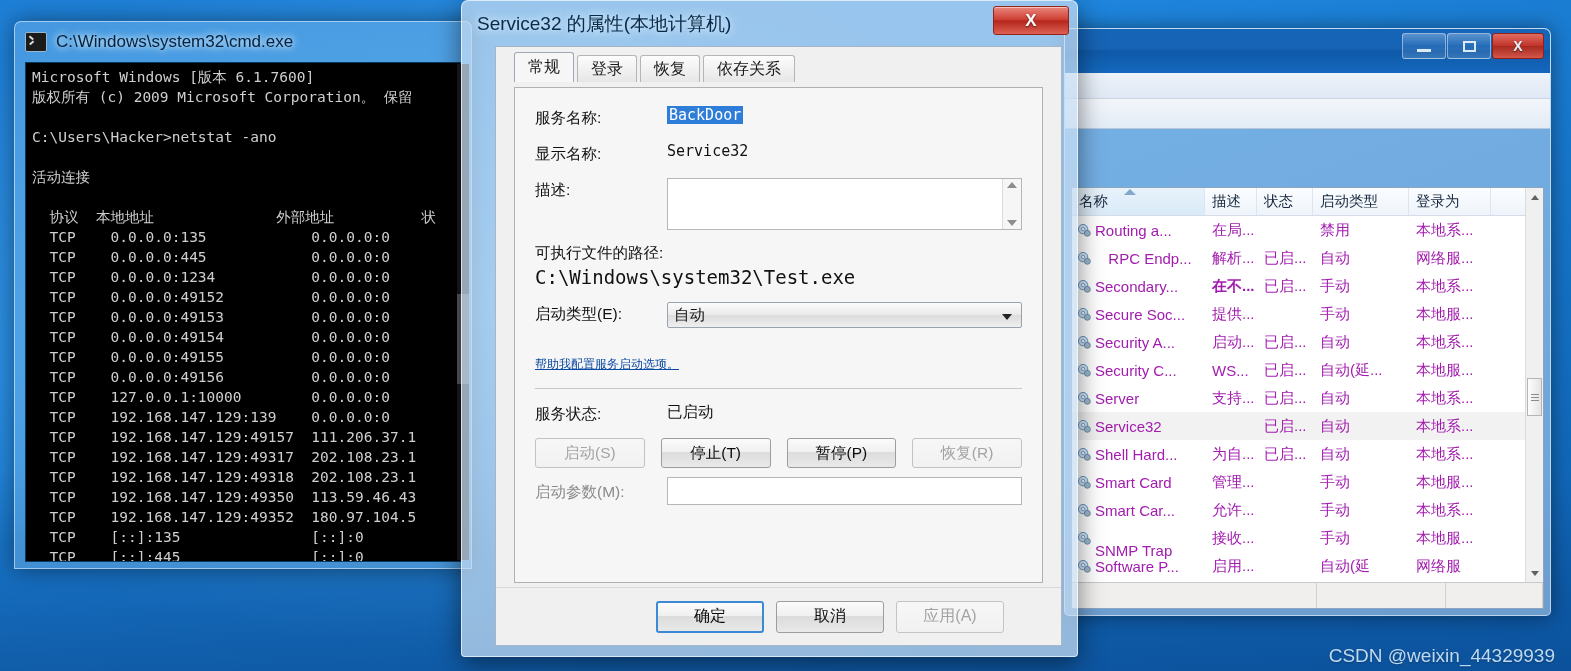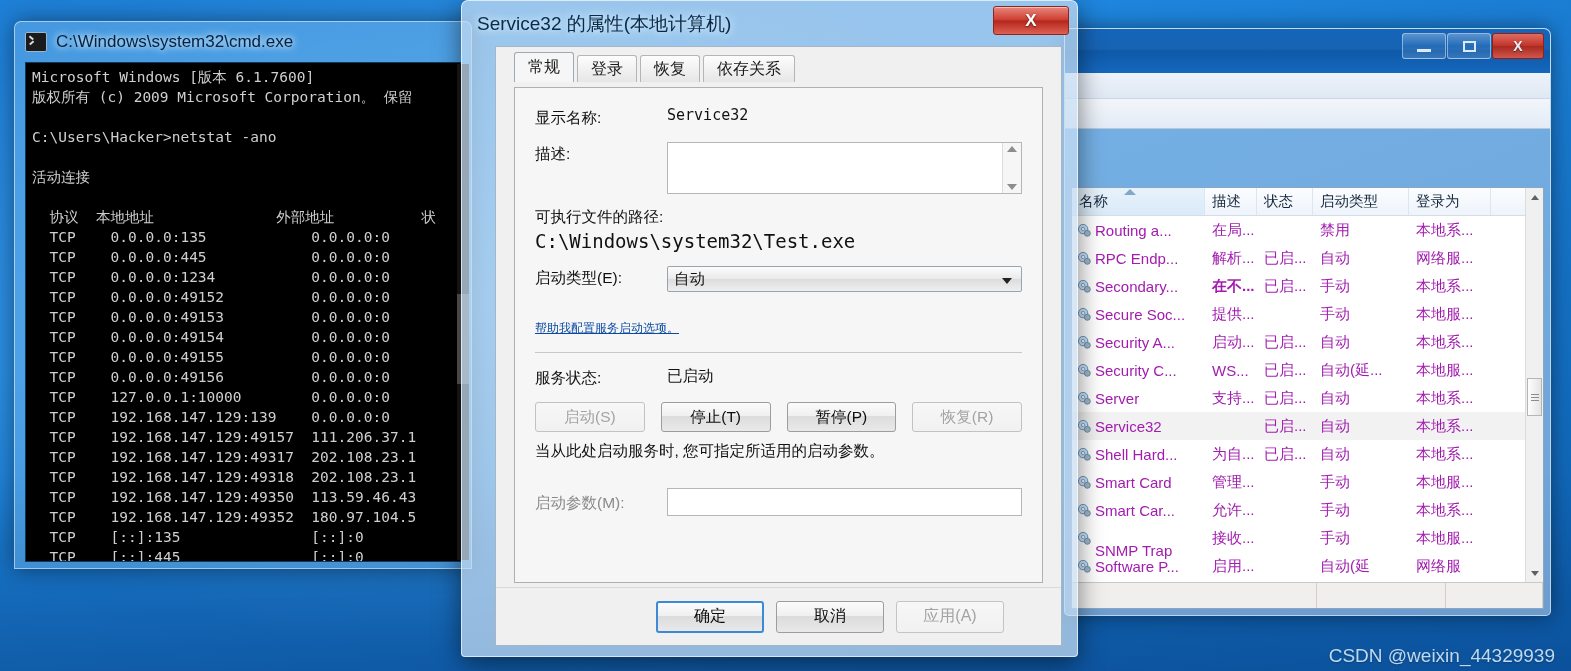--- a/index.html
+++ b/index.html
@@ -344,21 +344,21 @@
           <div class="lv-cell" style="width: 82px; padding-left: 7px;">本地系...</div>
         </div>
         <div class="lv-row">
           <div class="gear-ico">
             <svg width="15" height="15" viewBox="0 0 16 16">
               <circle cx="6.5" cy="6.5" r="5" fill="#cfe3f5" stroke="#5b8fc4" stroke-width="1"></circle>
               <circle cx="6.5" cy="6.5" r="1.8" fill="#ffffff" stroke="#5b8fc4" stroke-width="0.8"></circle>
               <circle cx="11" cy="11" r="3.2" fill="#9fb8cc" stroke="#5b7c95" stroke-width="0.8"></circle>
             </svg>
           </div>
-          <div class="lv-cell" style="width: 110px; padding-left: 0px;">RPC Endp...</div>
+          <div class="lv-cell" style="width: 110px; padding-left: 0px; text-align: center;">RPC Endp...</div>
           <div class="lv-cell" style="width: 52px; padding-left: 7px;">解析...</div>
           <div class="lv-cell" style="width: 56px; padding-left: 7px;">已启...</div>
           <div class="lv-cell" style="width: 96px; padding-left: 7px;">自动</div>
           <div class="lv-cell" style="width: 82px; padding-left: 7px;">网络服...</div>
         </div>
         <div class="lv-row">
           <div class="gear-ico">
             <svg width="15" height="15" viewBox="0 0 16 16">
               <circle cx="6.5" cy="6.5" r="5" fill="#cfe3f5" stroke="#5b8fc4" stroke-width="1"></circle>
               <circle cx="6.5" cy="6.5" r="1.8" fill="#ffffff" stroke="#5b8fc4" stroke-width="0.8"></circle>
@@ -589,20 +589,24 @@
         <div class="tab">
           <span>恢复</span>
         </div>
         <div class="tab">
           <span>依存关系</span>
         </div>
       </div>
 
     <div class="tabpanel">
 
+      <div class="frm-row">
+        <div class="frm-label">服务名称:</div>
+        <div class="val-sel">BackDoor</div>
+      </div>
 
       <div class="frm-row">
         <div class="frm-label">显示名称:</div>
         <div class="val-mono">Service32</div>
       </div>
 
       <div class="frm-row">
         <div class="frm-label">描述:</div>
         <div class="desc-box">
           <div class="desc-text"></div>
@@ -637,21 +641,20 @@
         <div>已启动</div>
       </div>
 
       <div class="btnrow" id="ctrl-btns">
           <div class="btn dis">启动(S)</div>
           <div class="btn">停止(T)</div>
           <div class="btn">暂停(P)</div>
           <div class="btn dis">恢复(R)</div>
         </div>
 
-      <div class="note">当从此处启动服务时, 您可指定所适用的启动参数。</div>
 
       <div class="param-row">
         <div class="frm-label dim">启动参数(M):</div>
         <div class="param-input"></div>
       </div>
     </div>
 
     <div class="dlg-footer" id="dlg-footer">
         <div class="btn-f default">确定</div>
         <div class="btn-f">取消</div>

